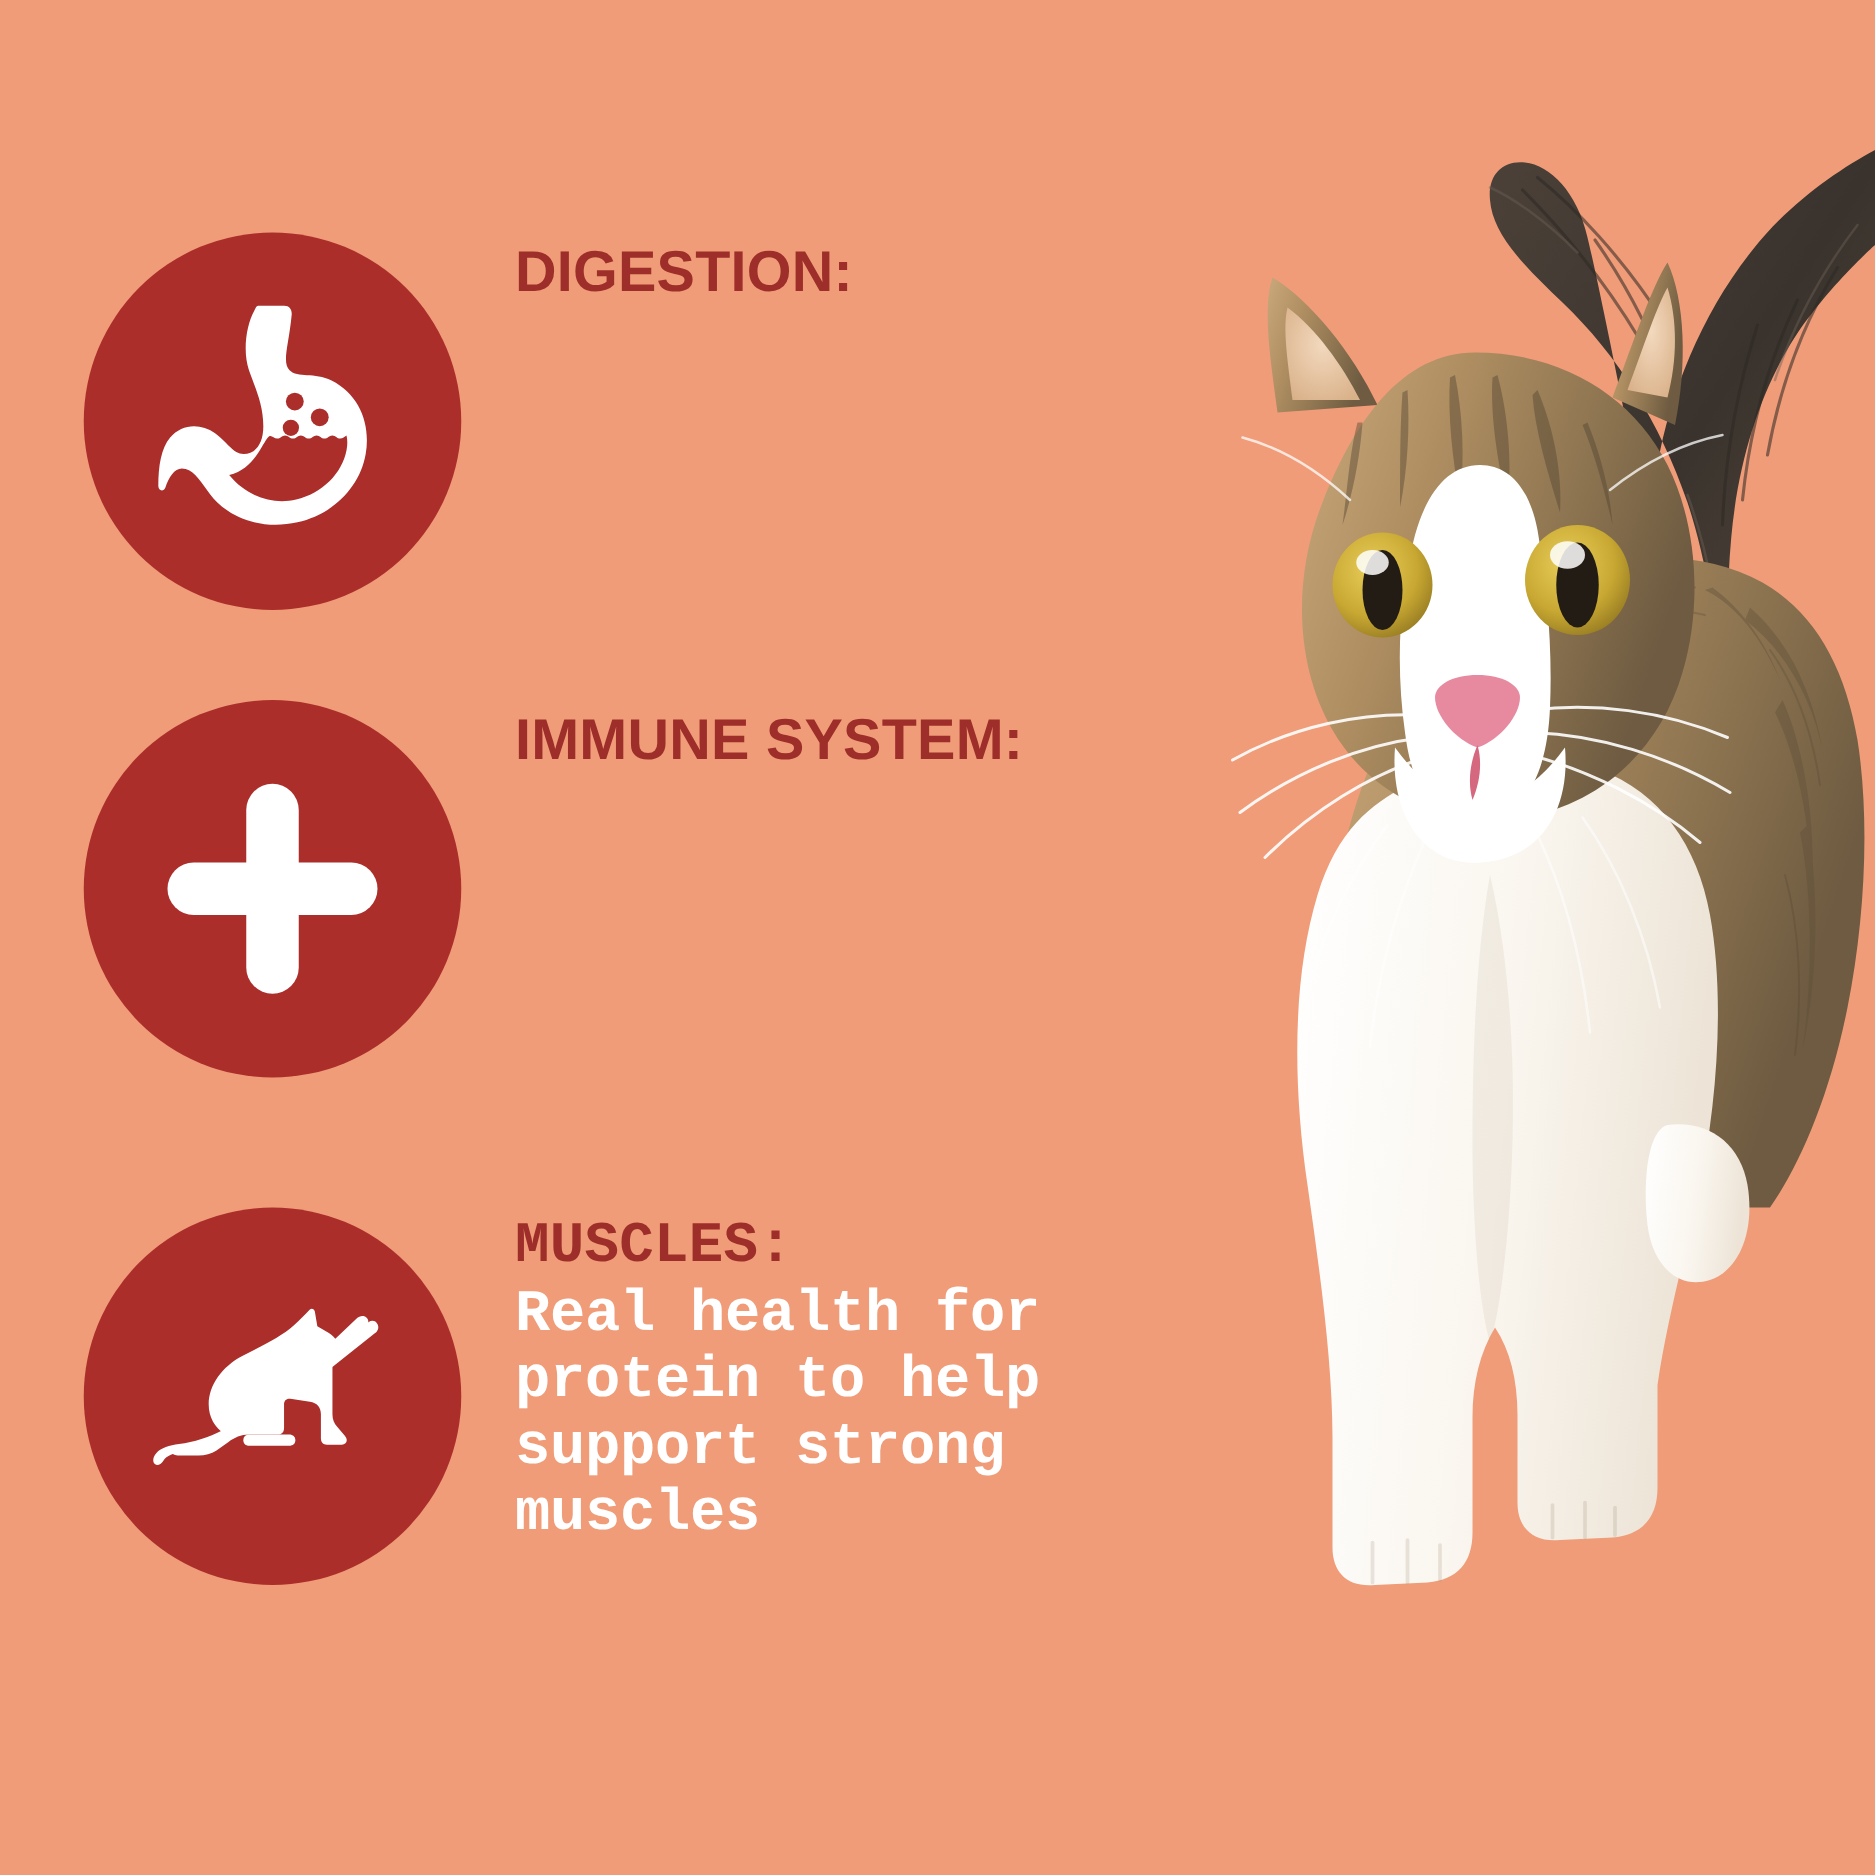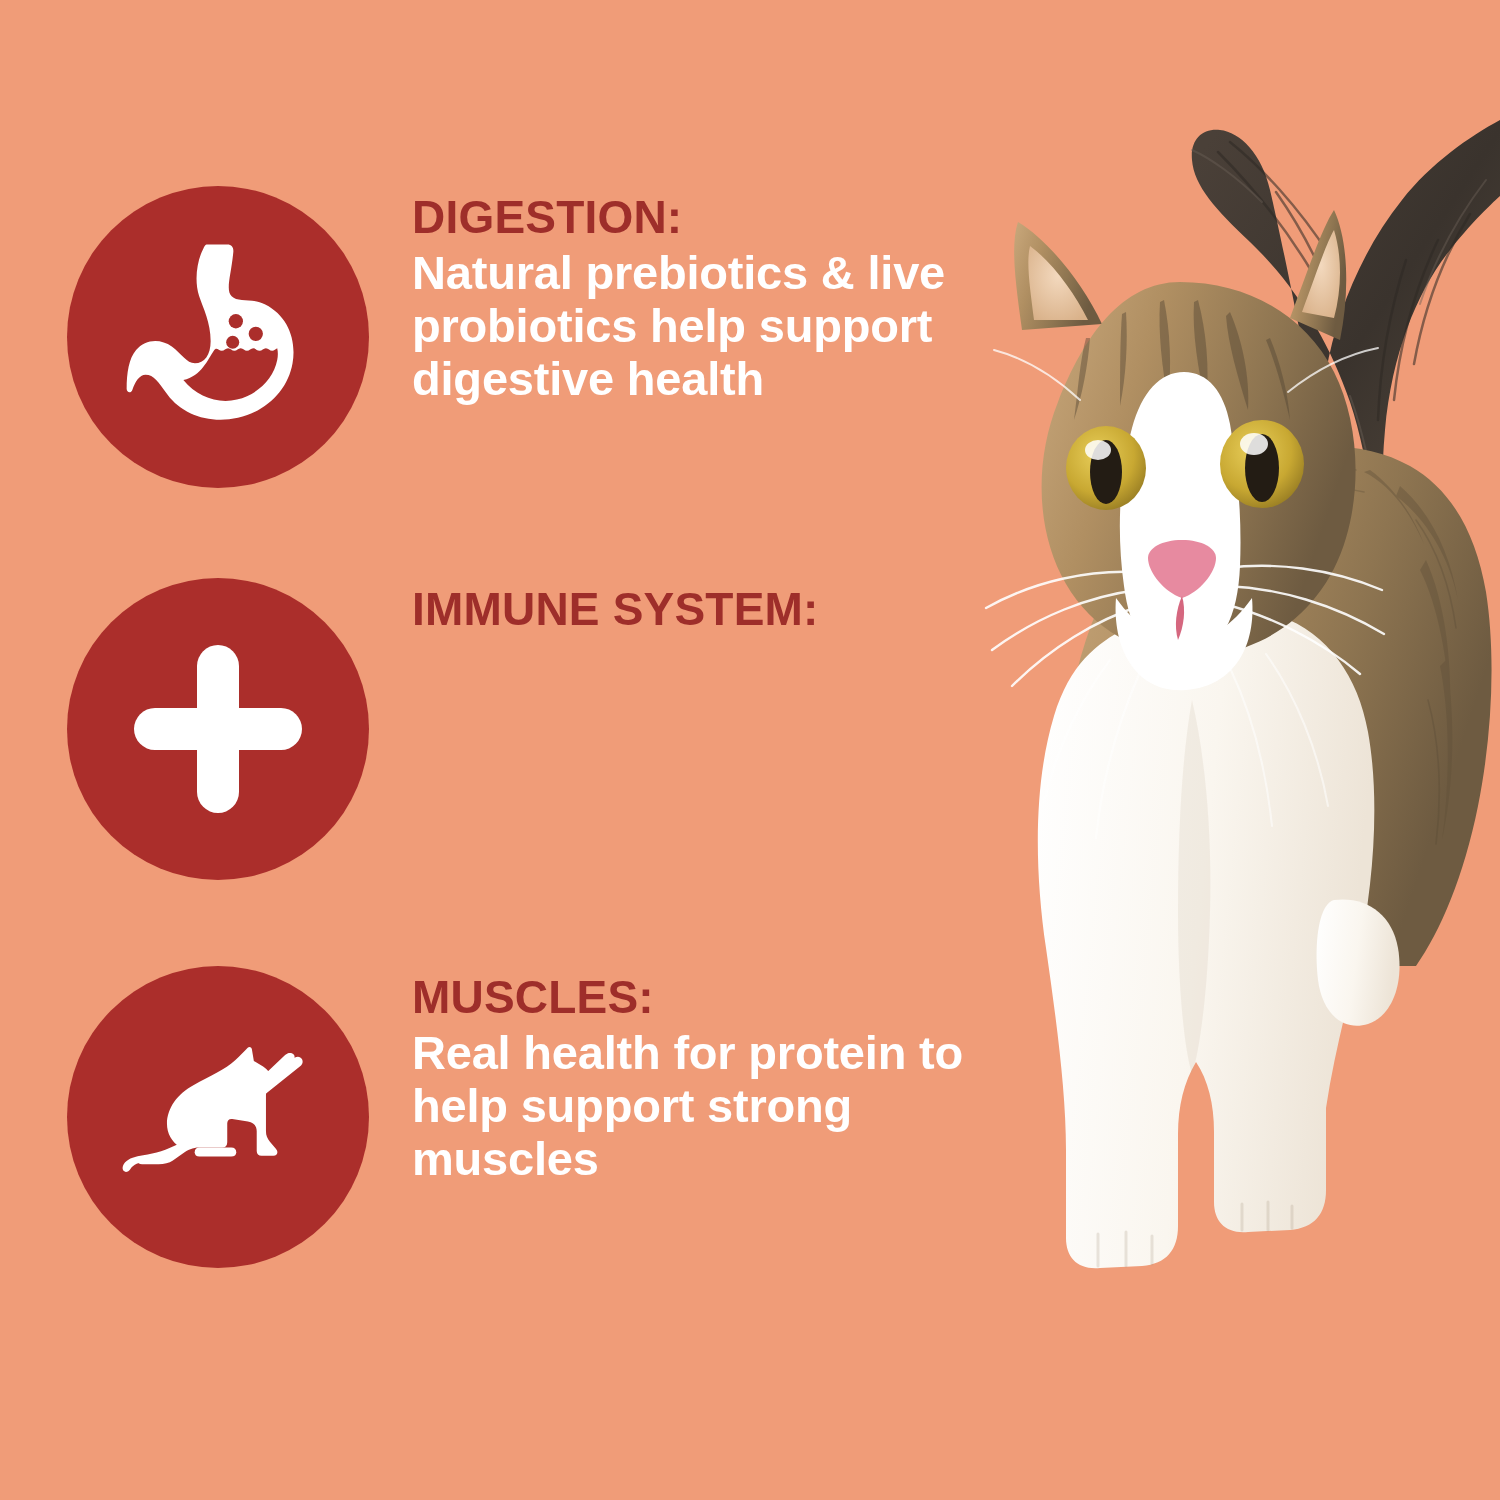--- a/index.html
+++ b/index.html
@@ -24,22 +24,22 @@
 
   
   .benefit-row {
     position: absolute;
     left: 0;
     width: 980px;
     display: flex;
     align-items: flex-start;
   }
   #row-digestion { top: 186px; }
-  #row-immune    { top: 578px; }
-  #row-muscles   { top: 966px; }
+  #row-immune    { top: 560px; }
+  #row-muscles   { top: 966px; font-family: Liberation Mono, monospace; }
 
   .icon-badge {
     position: relative;
     flex: 0 0 auto;
     width: 302px;
     height: 302px;
     margin-left: 67px;
     border-radius: 50%;
     background: #AB2E2B;
     display: flex;
@@ -134,21 +134,20 @@
             C45.2,60.5 42.2,68.5 33.5,70.5 Z"></path>
 
           <circle cx="58.5" cy="42.5" r="3.4" fill="#AB2E2B"></circle>
           <circle cx="68.0" cy="48.5" r="3.4" fill="#AB2E2B"></circle>
           <circle cx="57.0" cy="52.5" r="3.1" fill="#AB2E2B"></circle>
         </svg>
       </span>
     </div>
     <div class="benefit-text">
       <h2 class="benefit-heading">DIGESTION:</h2>
-      <p class="benefit-body">Natural prebiotics &amp; live probiotics help support digestive health</p>
     </div>
   </div>
 
   <div class="benefit-row" id="row-immune">
     <div class="icon-badge">
       <span>
         <svg width="200" height="200" viewBox="0 0 100 100" aria-hidden="true">
           <rect x="39.5" y="8" width="21" height="84" rx="10.5" fill="#FFFFFF"></rect>
           <rect x="8" y="39.5" width="84" height="21" rx="10.5" fill="#FFFFFF"></rect>
         </svg>

